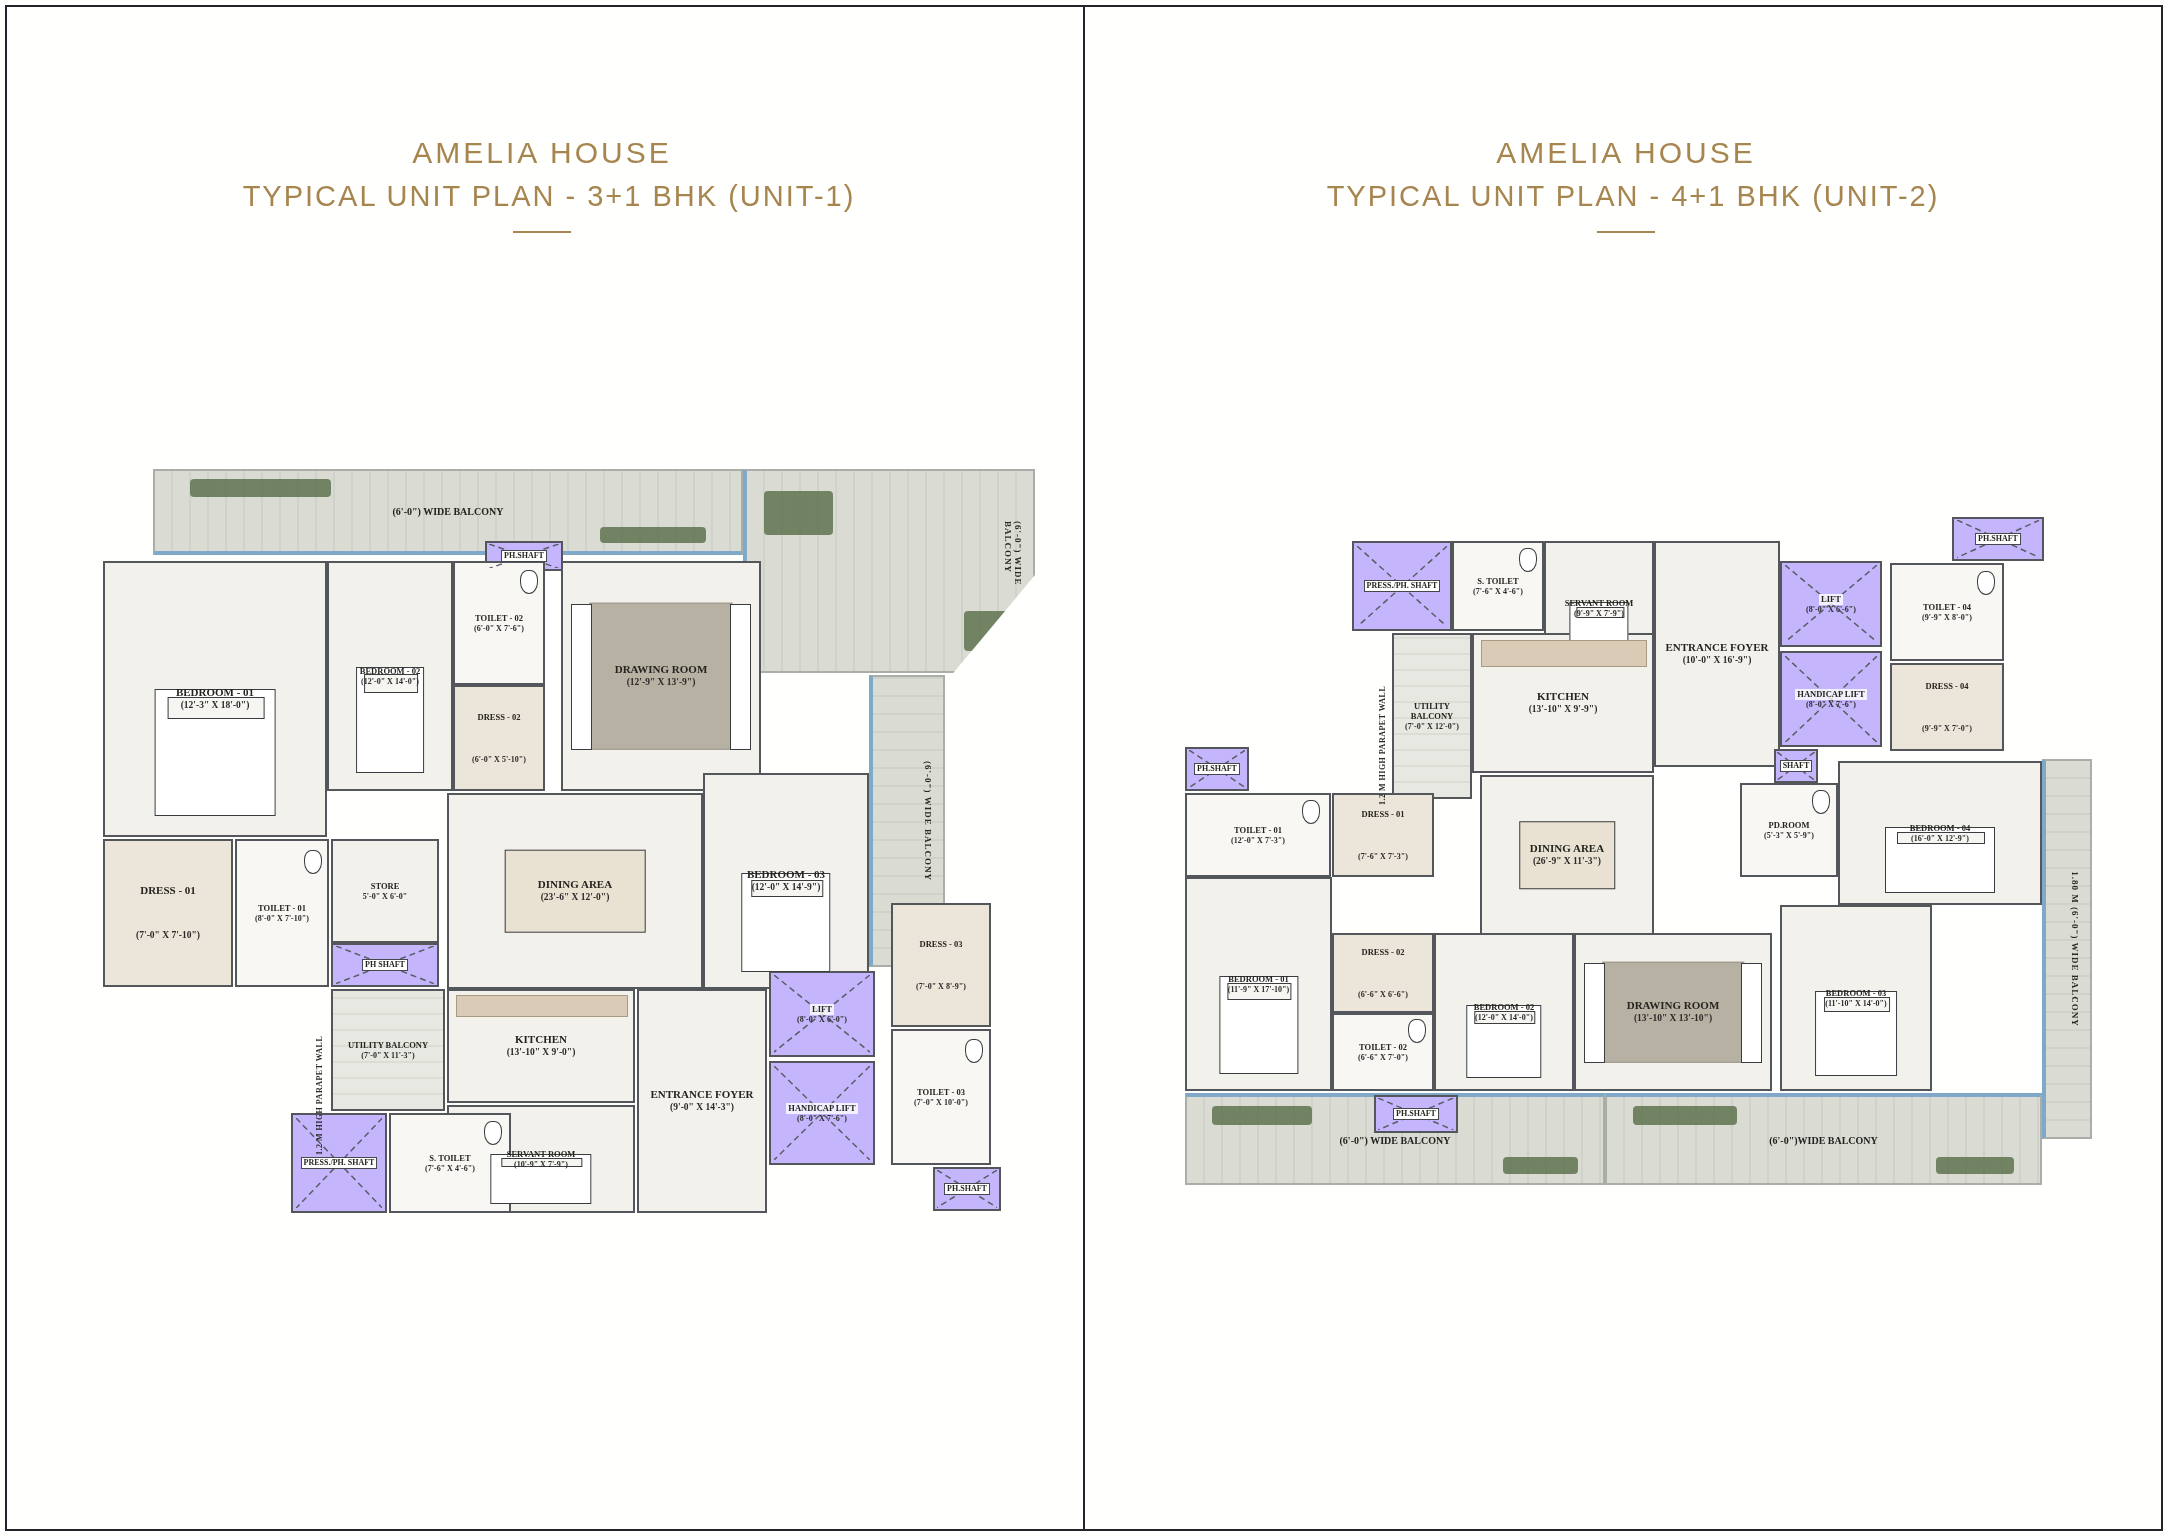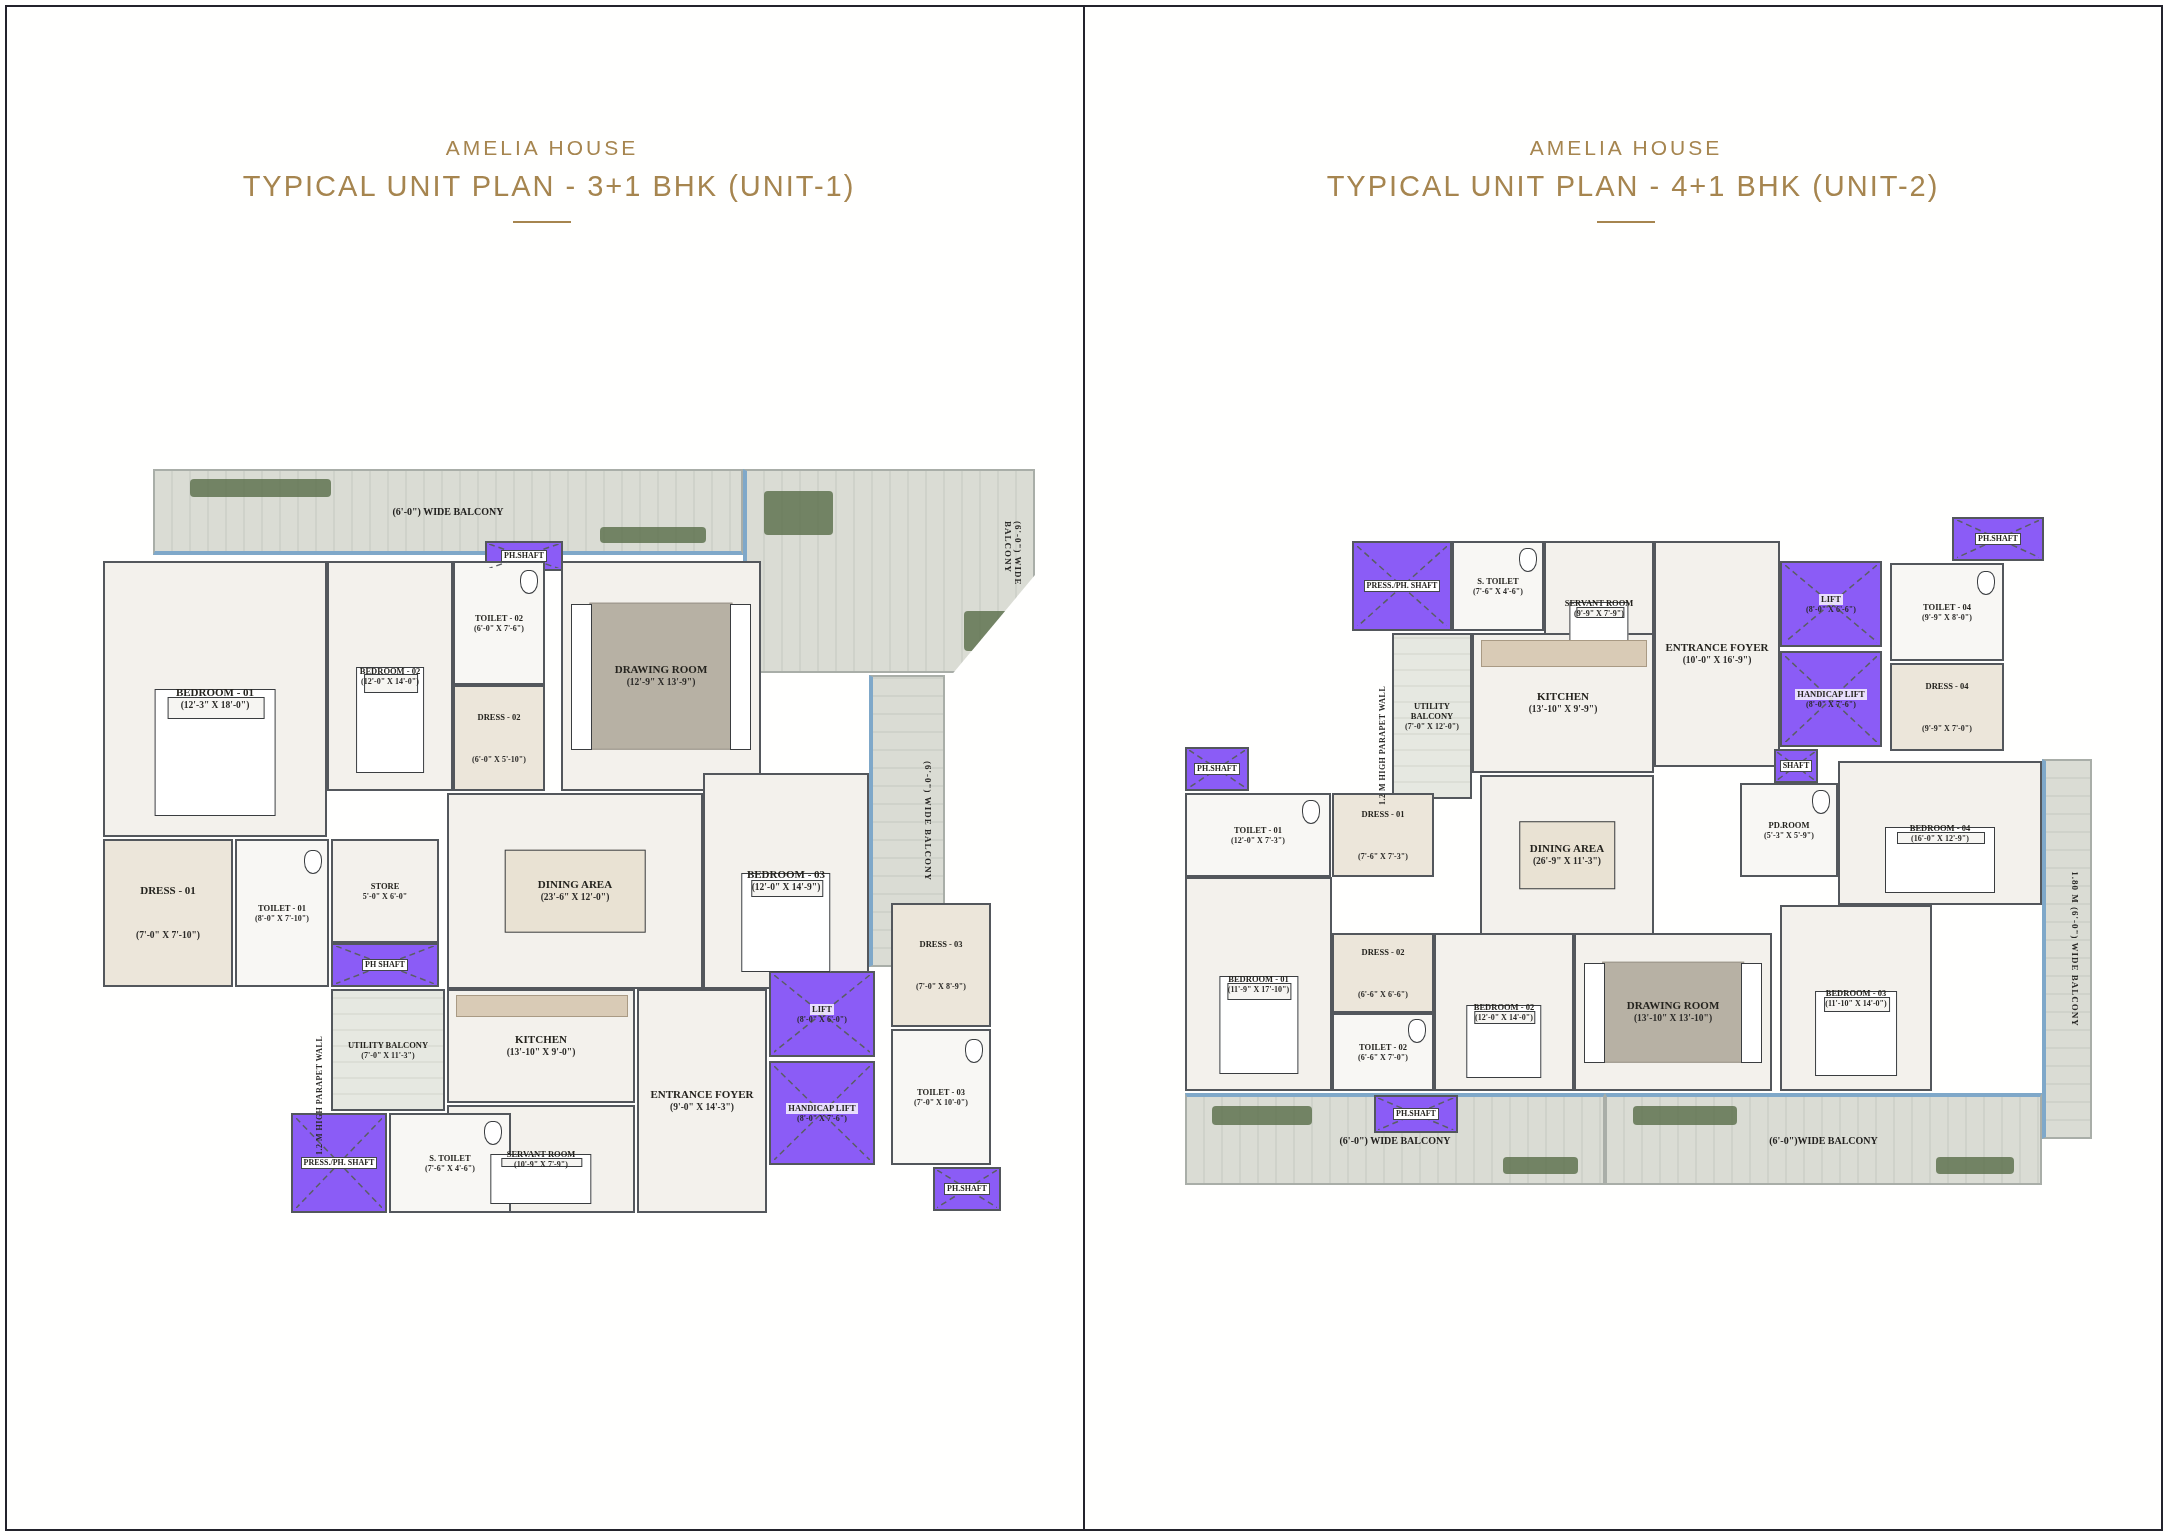--- a/index.html
+++ b/index.html
@@ -7,35 +7,35 @@
     --win:#7fa8c9; --plant:#5f7350; --frame:#23232c; --label:#25241f;
   }
   html,body{margin:0;padding:0;}
   body{width:2168px;height:1536px;position:relative;background:#fffffe;
        font-family:"Liberation Serif",serif;overflow:hidden;}
   .frame{position:absolute;inset:5px;border:2px solid var(--frame);pointer-events:none;z-index:50;}
   .divider{position:absolute;left:1083px;top:5px;bottom:5px;width:2px;background:var(--frame);z-index:50;}
   .half{position:absolute;top:0;width:1084px;height:1536px;}
   .half.left{left:0;} .half.right{left:1084px;}
   header{position:absolute;top:136px;left:0;right:0;text-align:center;}
-  .t1{margin:0;font-family:"Liberation Sans",sans-serif;font-weight:400;font-size:21px;
+  .t1{margin:0;font-family:"Liberation Sans",sans-serif;font-weight:400;font-size:30px;
       letter-spacing:3px;color:var(--gold);}
   .t2{margin:10px 0 0 14px;font-family:"Liberation Sans",sans-serif;font-weight:400;font-size:29px;
       letter-spacing:2px;color:var(--gold);}
   .rule{width:58px;height:2px;background:var(--gold);margin:18px auto 0;}
   .plan{position:absolute;}
   .room{position:absolute;background:var(--floor);border:2px solid var(--wall);box-sizing:border-box;
         display:flex;flex-direction:column;align-items:center;justify-content:center;text-align:center;overflow:hidden;}
   .rname{font-weight:bold;font-size:11px;color:var(--label);line-height:1.25;z-index:3;position:relative;}
   .rdims{font-weight:bold;font-size:9.5px;color:#2a2927;line-height:1.2;z-index:3;position:relative;}
   .small .rname{font-size:8.5px;} .small .rdims{font-size:8px;}
   .kind-dress{background:#ece6da;gap:32px;}
   .kind-toilet{background:#f8f7f4;}
   .kind-balcony-room{background:repeating-linear-gradient(0deg,#e6e8e1 0 14px,#dcded6 14px 16px);}
-  .kind-shaft,.kind-lift{background:#8b5cf6;}
+  .kind-shaft,.kind-lift{background:#c4b5fd;}
   .kind-shaft .rname{font-size:8px;background:#fff;border:1px solid #44474b;padding:0 2px;}
   .kind-lift .rname{background:rgba(255,255,255,.8);padding:0 2px;}
   svg.x{position:absolute;left:3%;top:3%;width:94%;height:94%;z-index:1;}
   svg.x line{stroke:#5a5e63;stroke-width:1.5;vector-effect:non-scaling-stroke;stroke-dasharray:6 4;}
   .deck{position:absolute;background:repeating-linear-gradient(90deg,#dadcd4 0 16px,#cfd2ca 16px 18px);
         border:2px solid #a9aea8;box-sizing:border-box;}
   .deck.vert{background:repeating-linear-gradient(0deg,#dadcd4 0 16px,#cfd2ca 16px 18px);}
   .edge-bottom{border-bottom:4px solid var(--win);} .edge-top{border-top:4px solid var(--win);}
   .edge-left{border-left:4px solid var(--win);}
   .notch{clip-path:polygon(0 0,100% 0,100% 52%,72% 100%,0 100%);}

